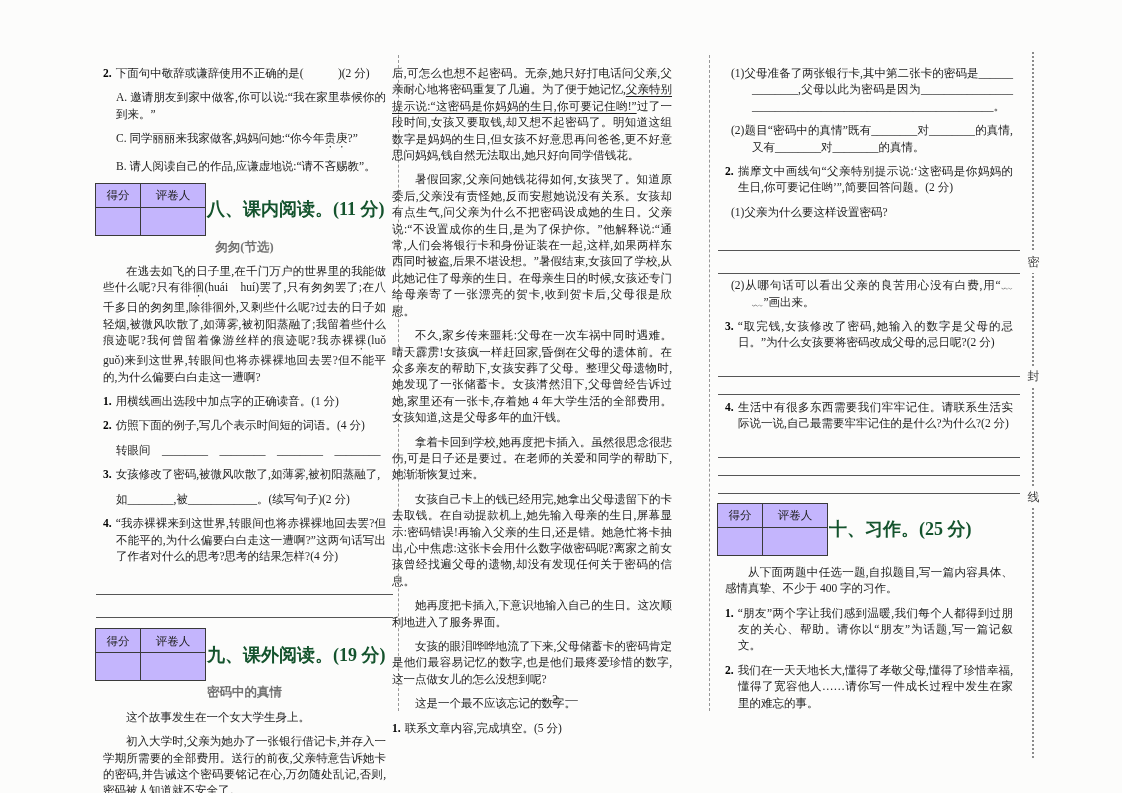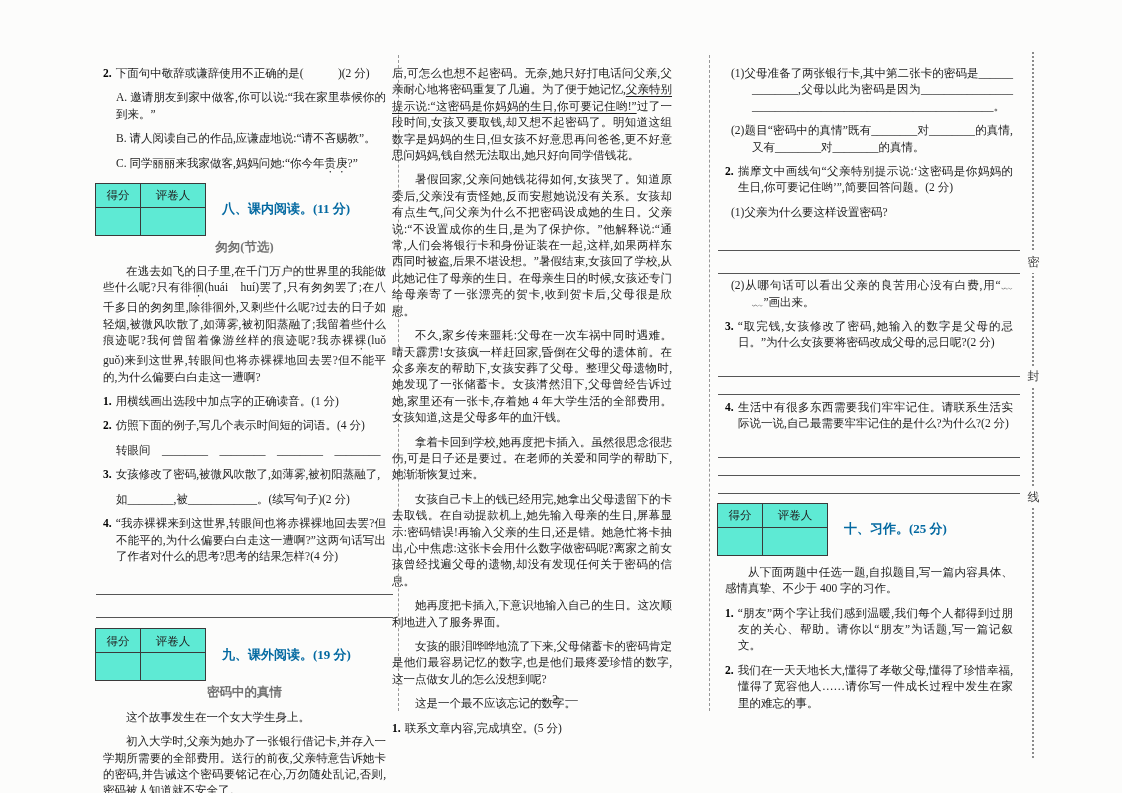--- a/index.html
+++ b/index.html
@@ -16,22 +16,22 @@
   p{margin:8px;padding:0;}
   .para{text-indent:2em;}
   .para0{text-indent:0;}
   .q{padding-left:13px;text-indent:-13px;}
   .qn{margin-right:4px;font-weight:bold;color:#000;}
   .opt{padding-left:13px;}
   .sub{padding-left:27px;text-indent:-21px;}
   .blanks{word-break:break-all;}
   .ptitle{text-align:center;font-weight:bold;font-size:12.5px;margin:3px 0 2px;color:#737373;}
   .sec-row{display:flex;align-items:center;margin:7px 0 3px;}
-  .sec-title{font-weight:bold;font-size:13px;margin-left:16px;color:#0369a1;white-space:nowrap;}
-  .score-box{border-collapse:collapse;background:#5eead4;flex:none;}
+  .sec-title{font-weight:bold;font-size:18px;margin-left:1px;color:#14532d;white-space:nowrap;}
+  .score-box{border-collapse:collapse;background:#c4b5fd;flex:none;}
   .score-box td{border:1.5px solid #3a3a3a;font-size:11.5px;text-align:center;vertical-align:middle;padding:0;color:#222;}
   .score-box .h td{height:23px;}
   .score-box .e td{height:27px;}
   .score-box .sb1{width:44px;}
   .score-box .sb2{width:64px;}
   .ans{height:22px;border-bottom:1px solid #555;margin:0 1px;}
   .ans.t{height:17px;}
   .ul{text-decoration:underline;text-underline-offset:3px;}
   .dot{
     -webkit-text-emphasis:filled dot;-webkit-text-emphasis-position:under right;
@@ -57,22 +57,22 @@
 
   <div class="seal">
     <span class="seal-char" style="top:200px">密</span>
     <span class="seal-char" style="top:314px">封</span>
     <span class="seal-char" style="top:435px">线</span>
   </div>
 
   <div class="col c1">
     <p class="q"><b class="qn">2.</b><span>下面句中敬辞或谦辞使用不正确的是(　　　)(2 分)</span></p>
     <p class="opt">A. 邀请朋友到家中做客,你可以说:“我在家里恭候你的到来。”</p>
+    <p class="opt"><span>C. 同学丽丽来我家做客,妈妈问她:“你今年</span><span class="dot">贵庚</span><span>?”</span></p>
     <p class="opt">B. 请人阅读自己的作品,应谦虚地说:“请不吝赐教”。</p>
-    <p class="opt"><span>C. 同学丽丽来我家做客,妈妈问她:“你今年</span><span class="dot">贵庚</span><span>?”</span></p>
 
     <div class="sec-row">
       <table class="score-box">
           <tbody>
         <tr class="h">
               <td class="sb1">得分</td>
               <td class="sb2">评卷人</td>
             </tr>
         <tr class="e">
               <td></td>

